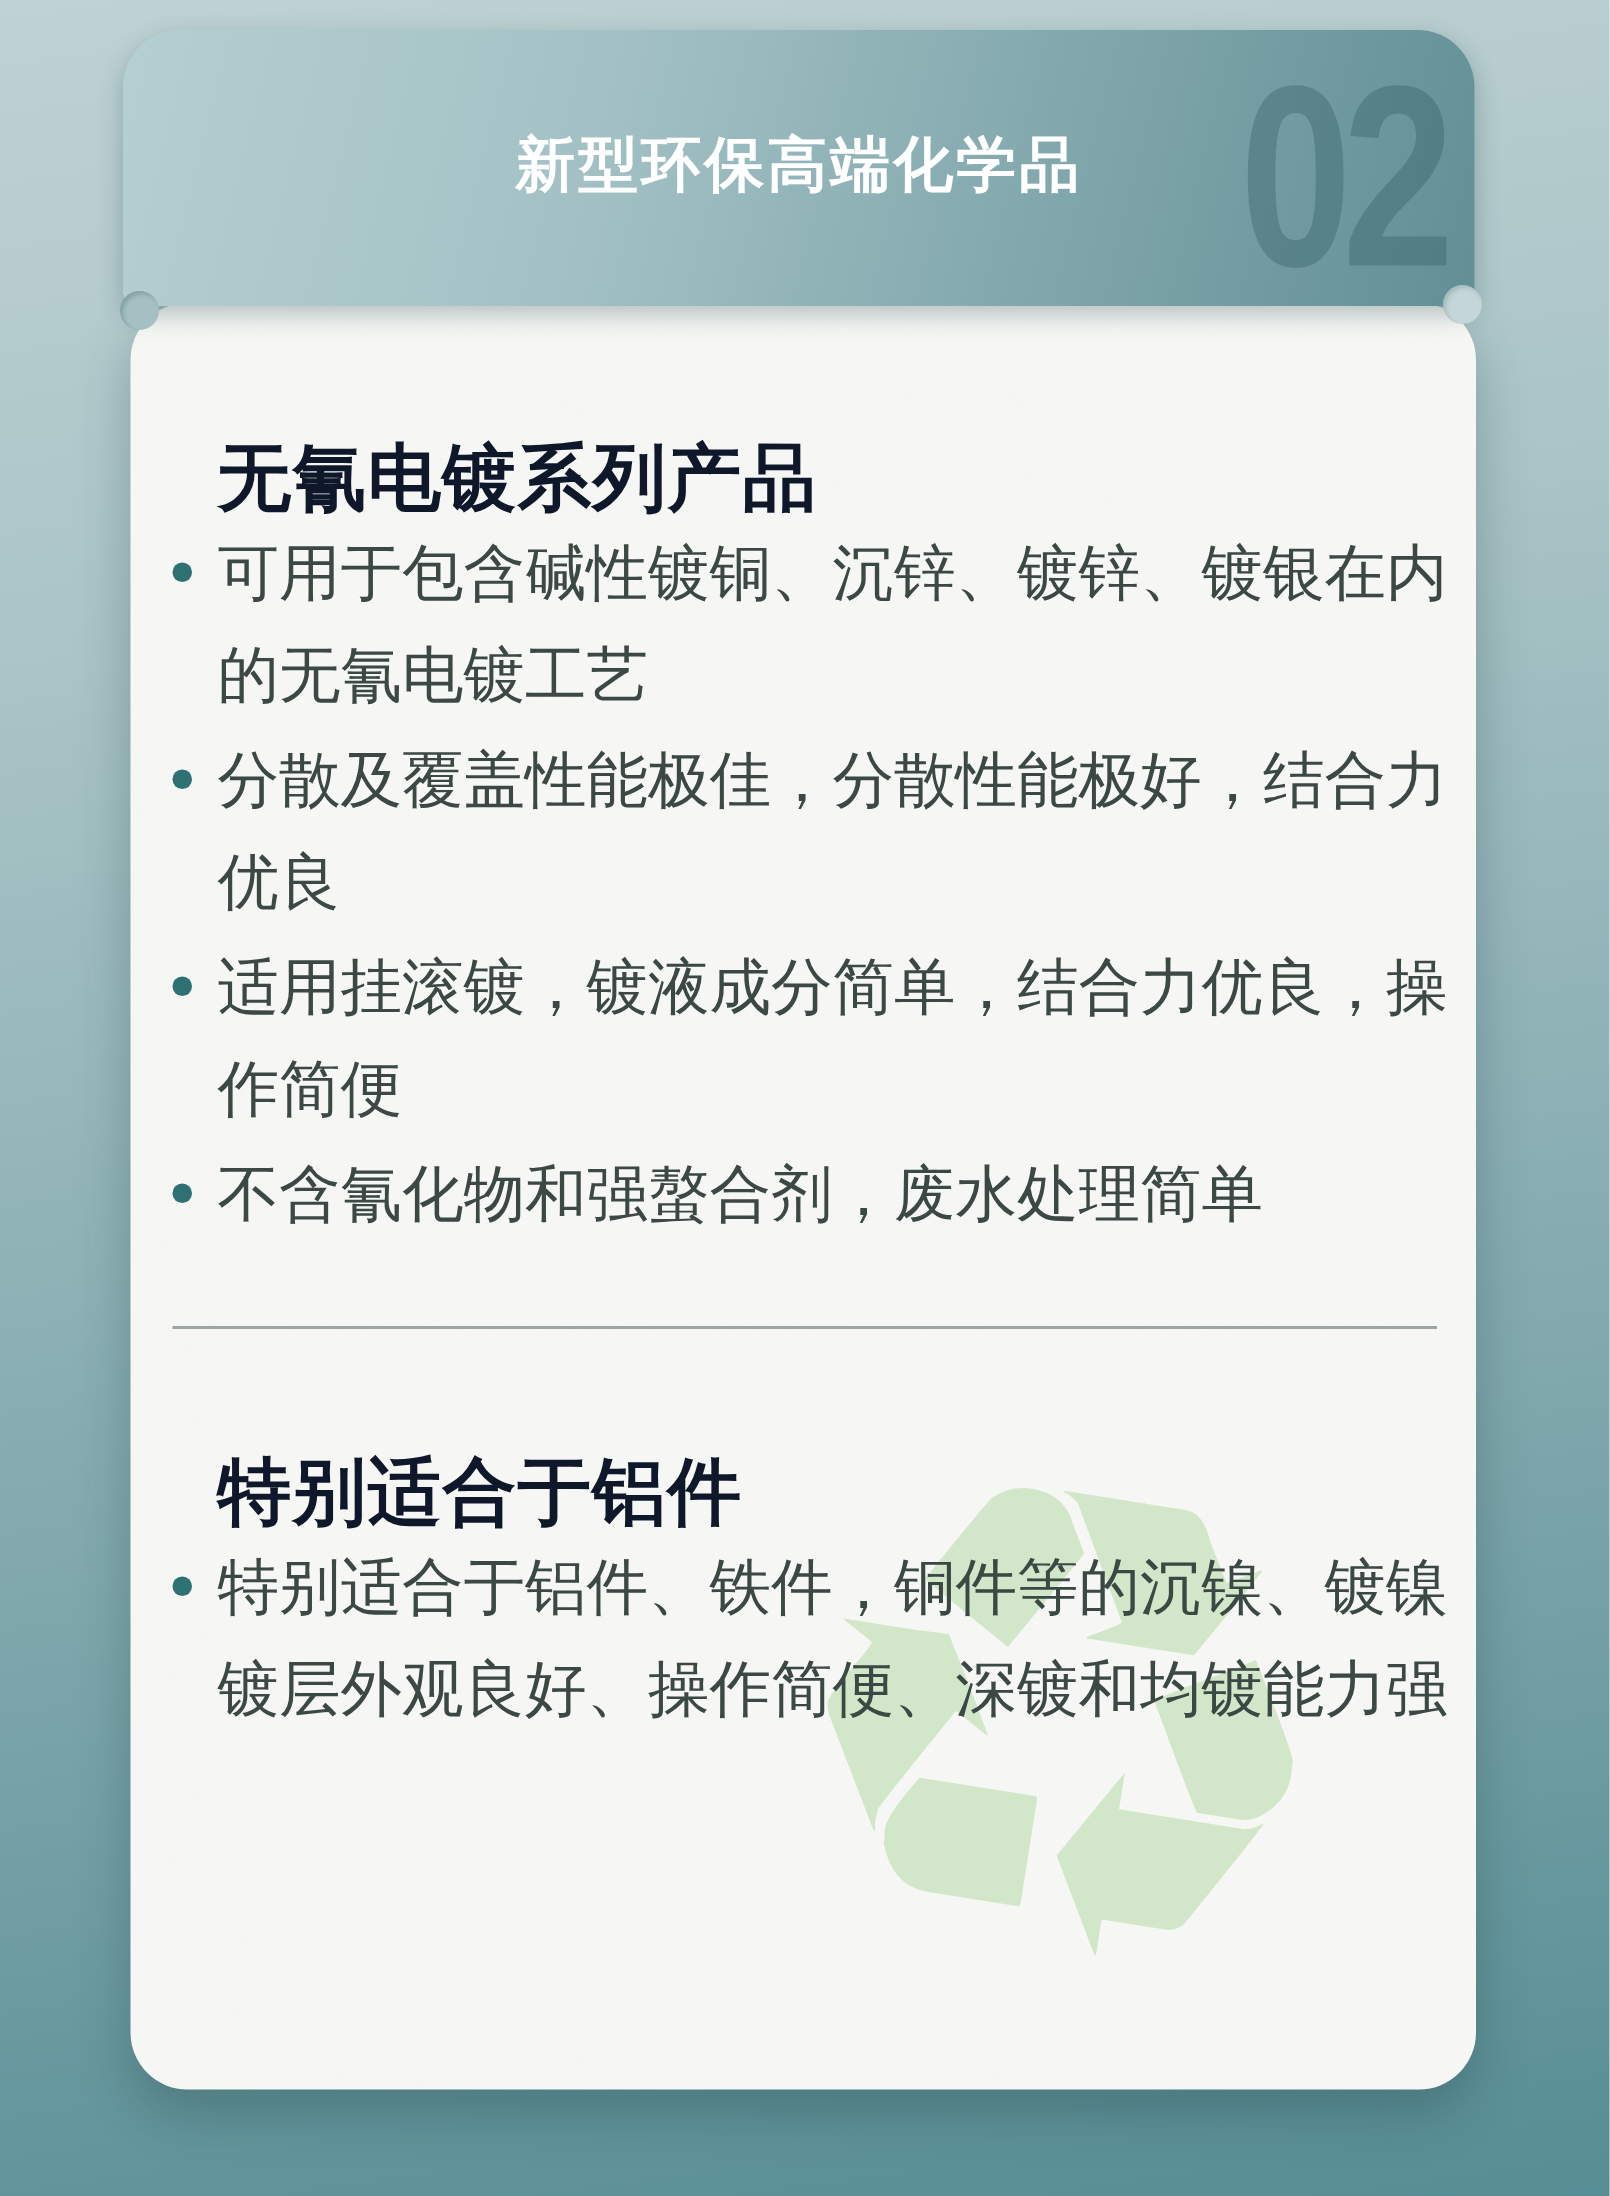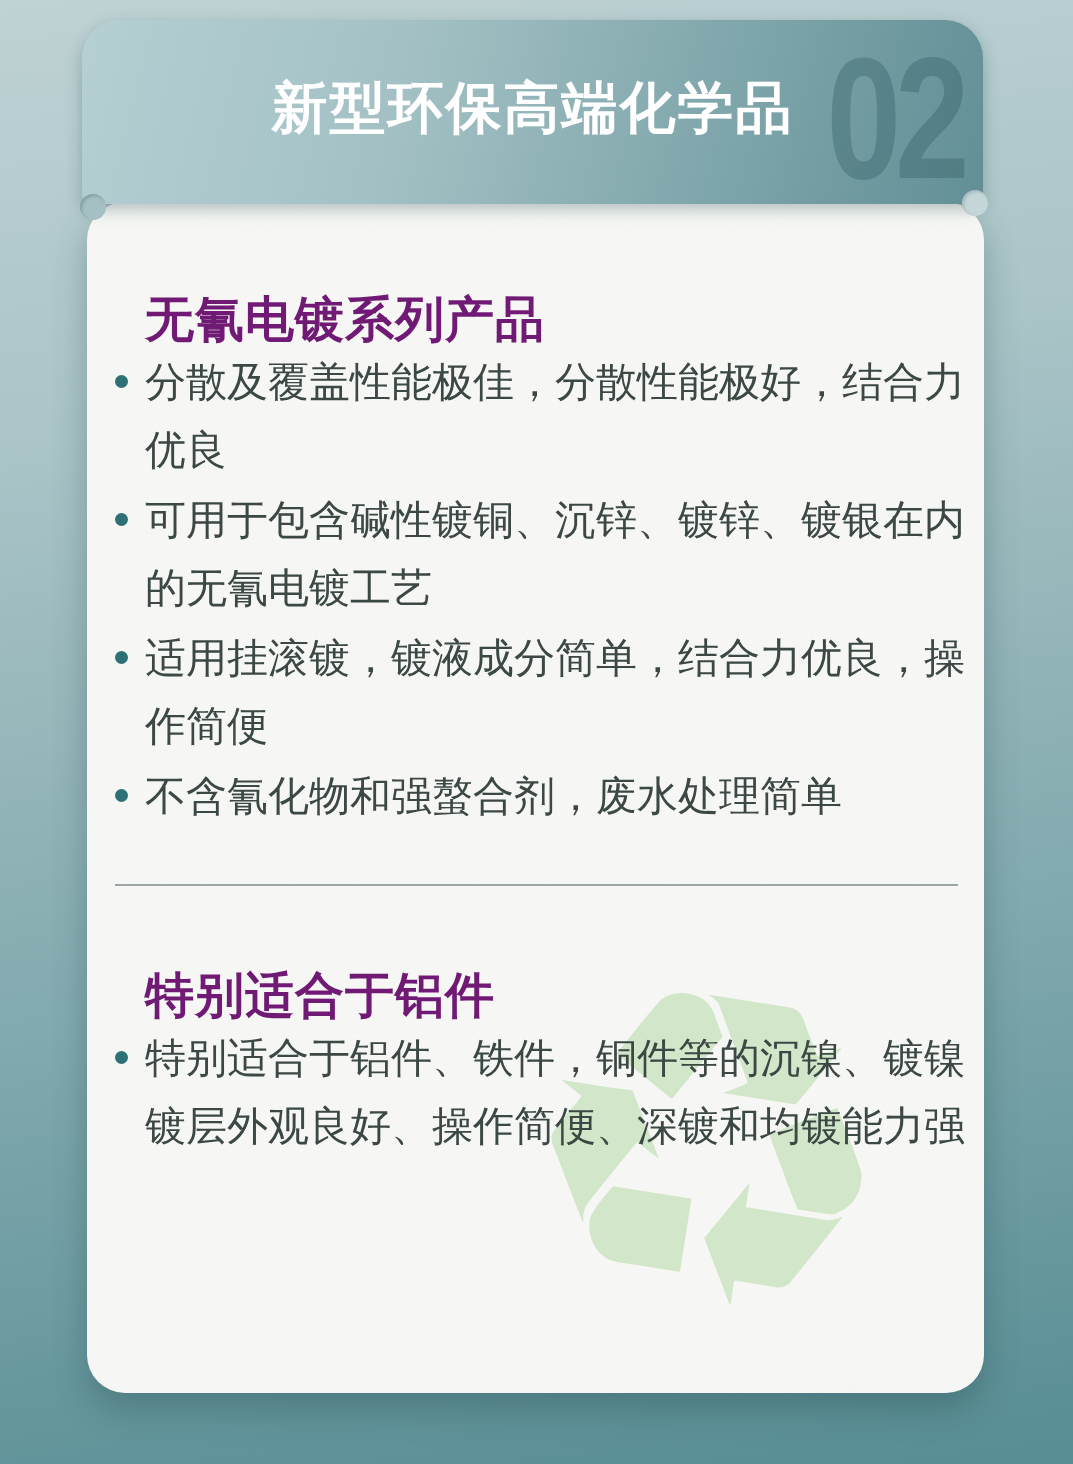--- a/index.html
+++ b/index.html
@@ -25,21 +25,21 @@
     font-size:430px;line-height:1;color:#d2e7c9;
     transform:rotate(9deg);user-select:none;
   }
   .card-content{
     position:absolute;inset:0;z-index:3;
     padding:88px 0 0 58px;box-sizing:border-box;
     color:#3c4844;
   }
   .section-title{
     margin:0;font-size:49px;line-height:58px;font-weight:bold;
-    color:#701a75;letter-spacing:1px;
+    color:#0f172a;letter-spacing:1px;
   }
   ul.bullet-list{list-style:none;margin:0;padding:0;}
   ul.bullet-list li{
     position:relative;margin:0 0 2px 0;
   }
   .li-text{
     display:block;width:20.6em;font-size:41px;line-height:68px;
     letter-spacing:0;
   }
   .dot{
@@ -54,21 +54,21 @@
   
   .band{
     position:absolute;left:82px;top:20px;width:901px;height:184px;
     background:linear-gradient(104deg,#b5cfd2 0%,#a3c1c5 35%,#7fa6ab 70%,#628f96 100%);
     border-radius:38px 38px 10px 10px;
     box-shadow:0 6px 16px rgba(32,66,72,0.30);
     z-index:2;
   }
   .band-title{
     position:absolute;left:0;right:0;top:50%;transform:translateY(-54%);
-    text-align:center;color:#ffffff;font-size:56px;font-weight:bold;
+    text-align:center;color:#ffffff;font-size:40px;font-weight:bold;
     letter-spacing:2px;z-index:2;font-family:Liberation Serif, serif;
   }
   .band-number{
     position:absolute;right:20px;top:12px;z-index:1;
     font-size:172px;font-weight:bold;line-height:1;
     letter-spacing:-8px;color:rgba(35,80,86,0.30);
     transform:scaleX(0.78);transform-origin:right top;
     user-select:none;
   }
 
@@ -100,25 +100,25 @@
 
     <div class="watermark">♻</div>
 
     <div class="card-content">
 
       <h2 class="section-title">无氰电镀系列产品</h2>
 
       <ul class="bullet-list">
         <li>
           <span class="dot"></span>
-          <span class="li-text">分散及覆盖性能极佳，分散性能极好，结合力优良</span>
+          <span class="li-text">可用于包含碱性镀铜、沉锌、镀锌、镀银在内的无氰电镀工艺</span>
         </li>
         <li>
           <span class="dot"></span>
-          <span class="li-text">可用于包含碱性镀铜、沉锌、镀锌、镀银在内的无氰电镀工艺</span>
+          <span class="li-text">分散及覆盖性能极佳，分散性能极好，结合力优良</span>
         </li>
         <li>
           <span class="dot"></span>
           <span class="li-text">适用挂滚镀，镀液成分简单，结合力优良，操作简便</span>
         </li>
         <li>
           <span class="dot"></span>
           <span class="li-text">不含氰化物和强螯合剂，废水处理简单</span>
         </li>
       </ul>

